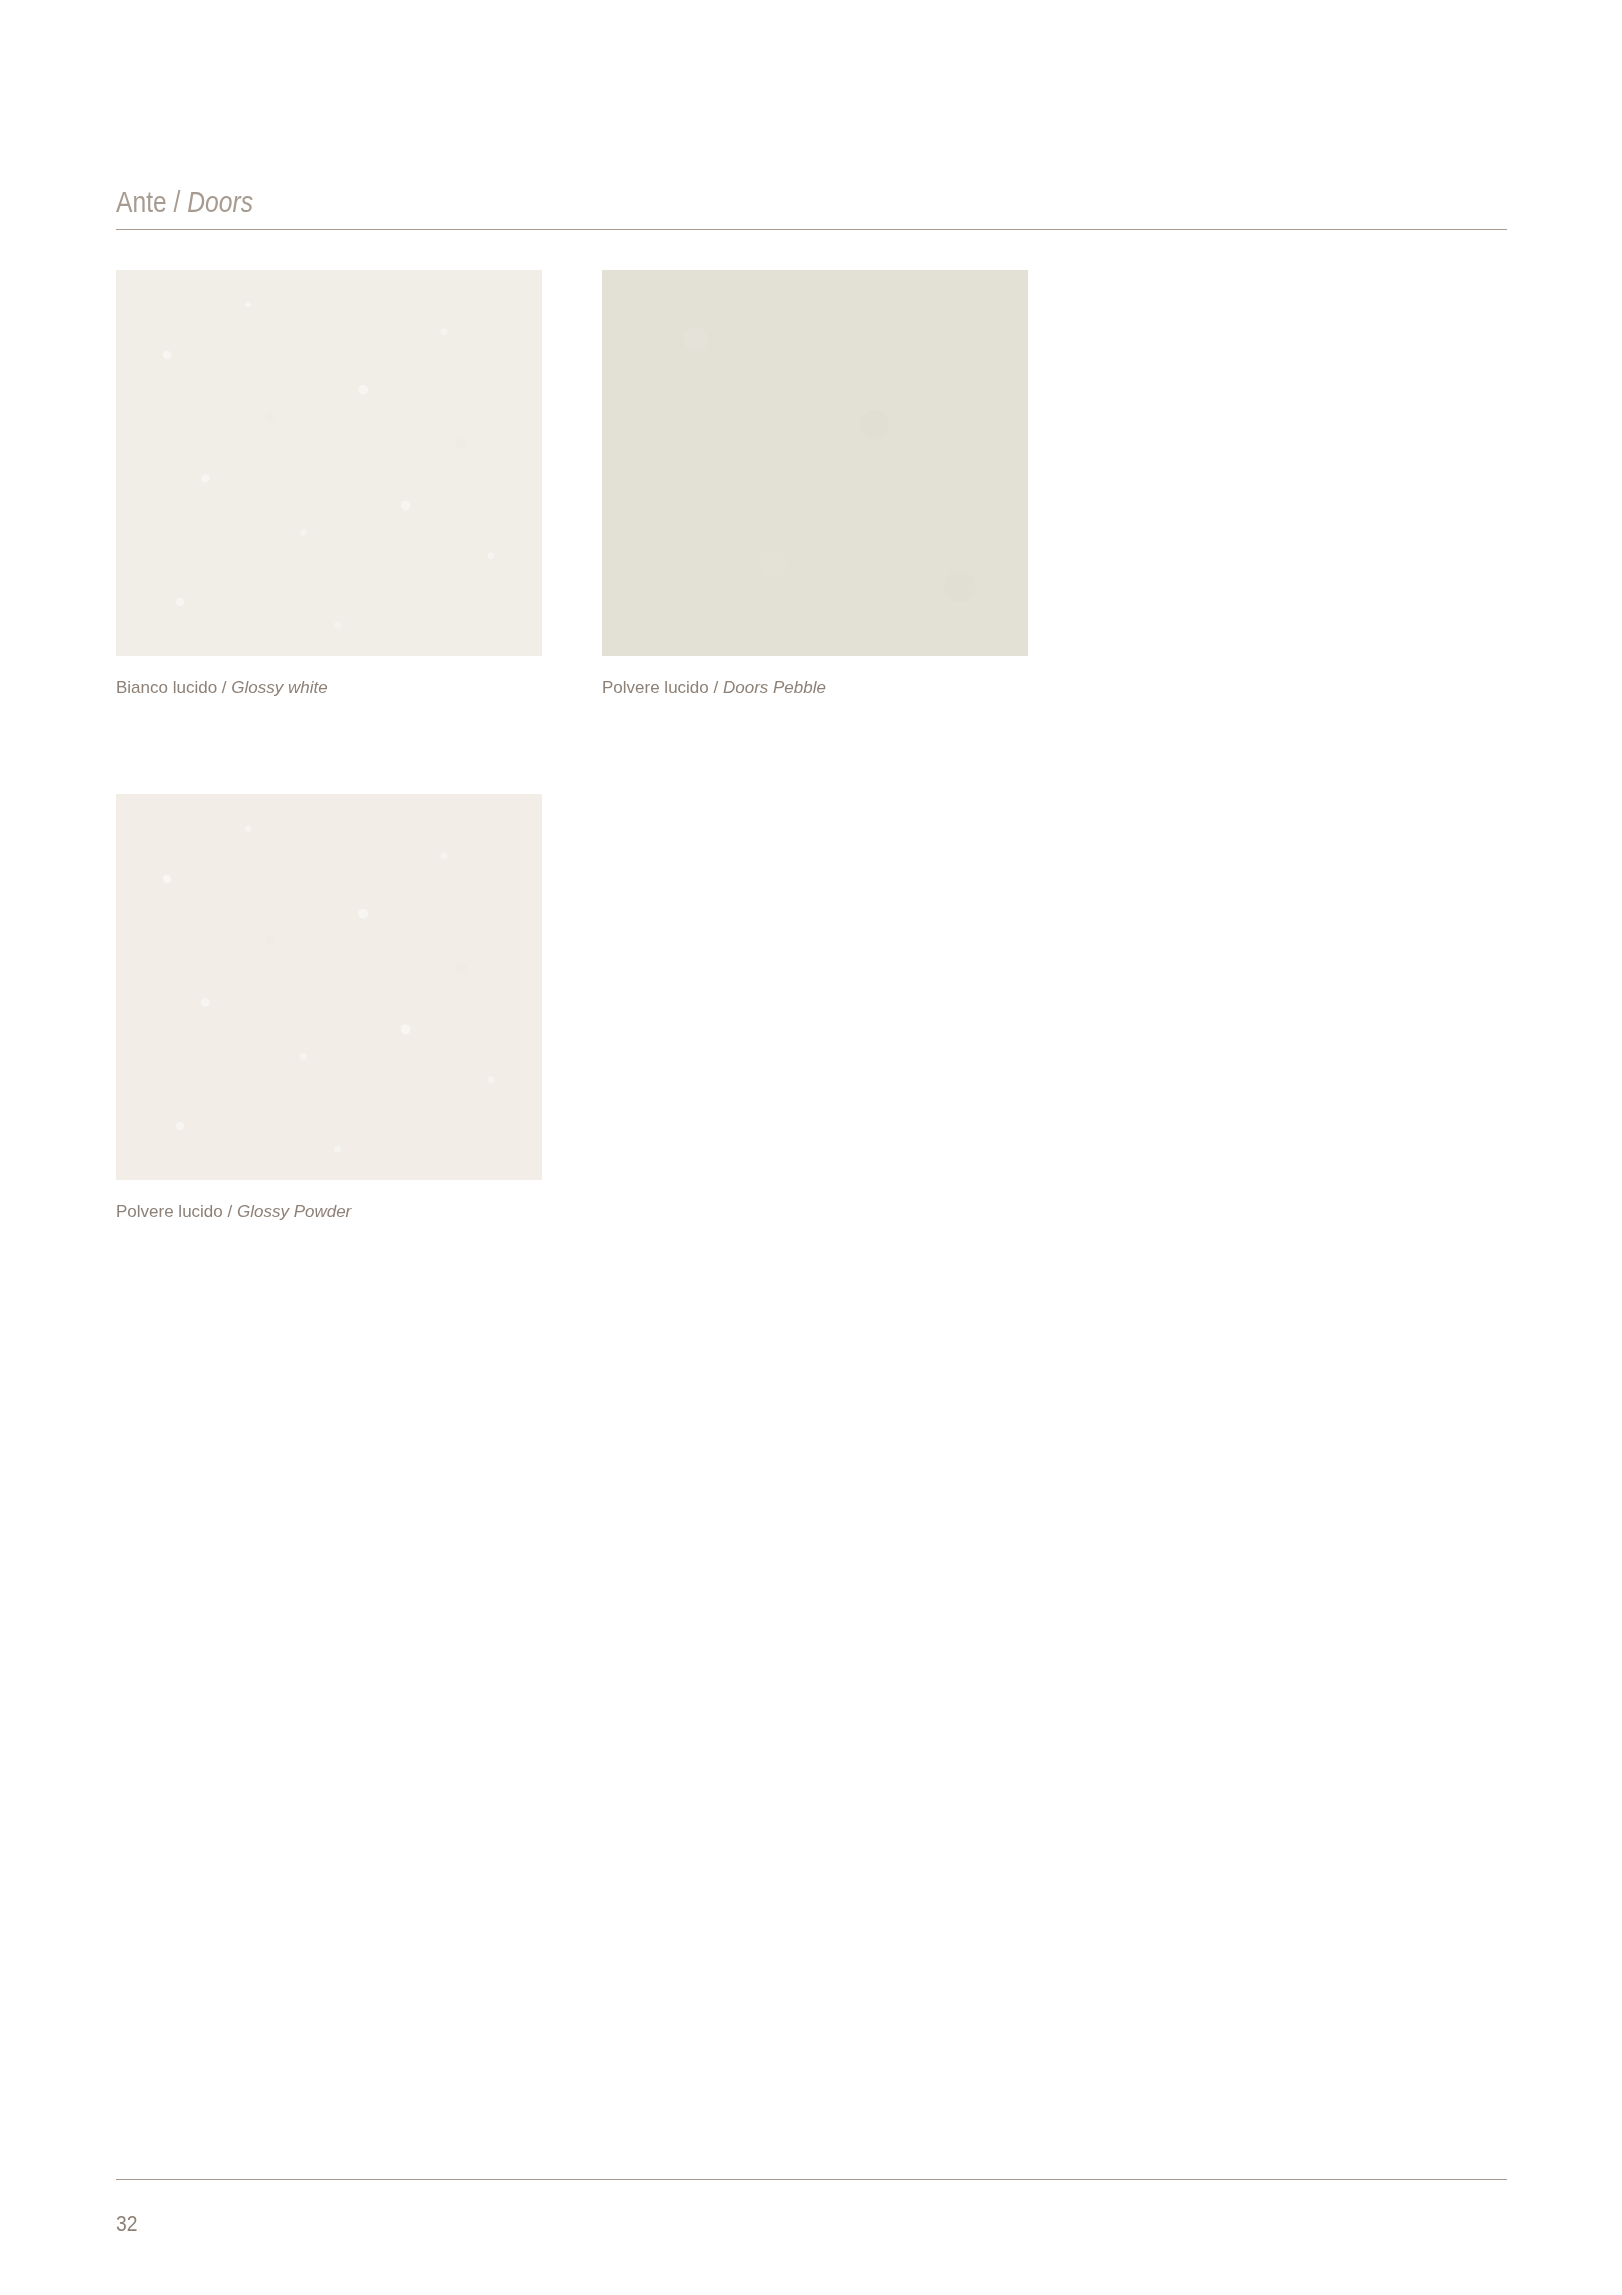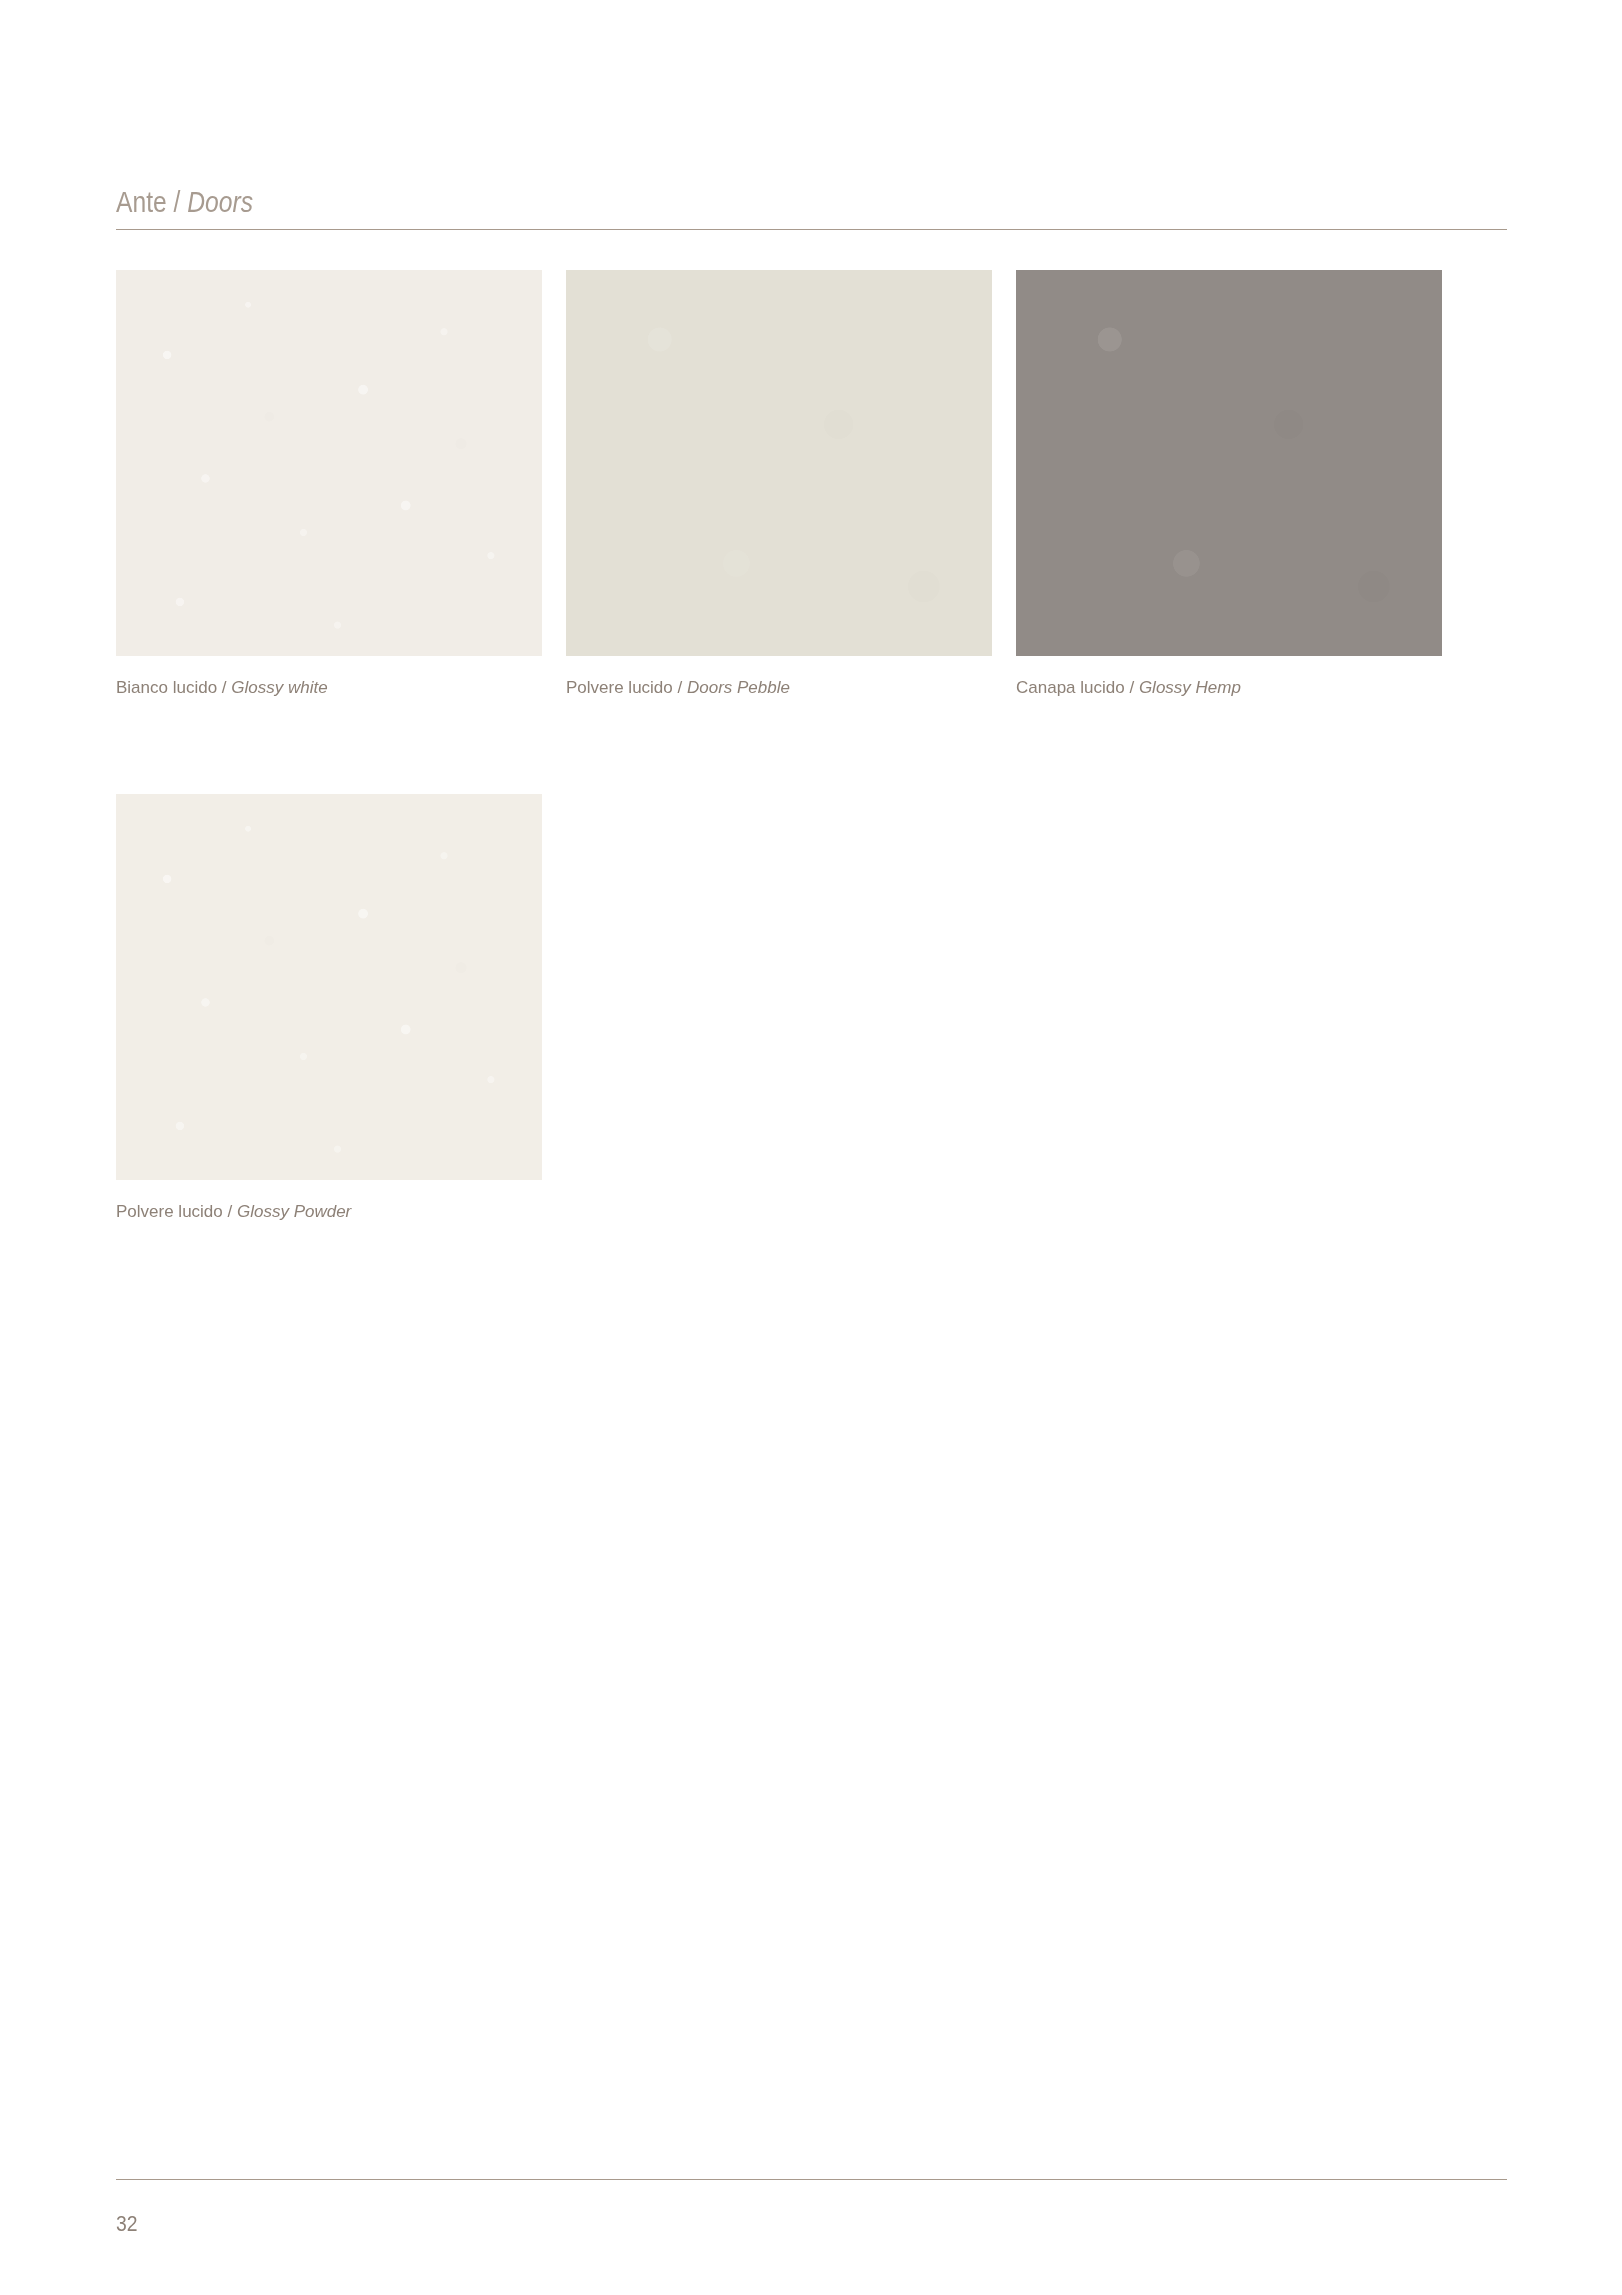--- a/index.html
+++ b/index.html
@@ -74,21 +74,21 @@
   
   .swatch-grid {
     position: absolute;
     left: 116px;
     top: 270px;
     width: 1391px;
   }
 
   .swatch-row {
     display: flex;
-    gap: 24px;
+    gap: 60px;
     margin-bottom: 96px;
   }
 
   .swatch-cell {
     width: 426px;
     flex: 0 0 426px;
   }
 
   .swatch-chip {
     width: 426px;
@@ -184,24 +184,20 @@
       <div class="swatch-cell">
         <div class="swatch-chip textured" style="background-color: rgb(241, 237, 231);"></div>
         <div class="swatch-caption"><span class="roman">Bianco lucido / </span><span class="ital">Glossy white</span></div>
       </div>
 
       <div class="swatch-cell">
         <div class="swatch-chip grain" style="background-color: rgb(227, 224, 213);"></div>
         <div class="swatch-caption"><span class="roman">Polvere lucido / </span><span class="ital">Doors Pebble</span></div>
       </div>
 
-      <div class="swatch-cell">
-        <div class="swatch-chip grain" style="background-color: rgb(145, 139, 135);"></div>
-        <div class="swatch-caption"><span class="roman">Canapa lucido / </span><span class="ital">Glossy Hemp</span></div>
-      </div>
 
     </div>
 
     <div class="swatch-row">
 
       <div class="swatch-cell">
         <div class="swatch-chip textured" style="background-color: rgb(242, 238, 231);"></div>
         <div class="swatch-caption"><span class="roman">Polvere lucido / </span><span class="ital">Glossy Powder</span></div>
       </div>
 

